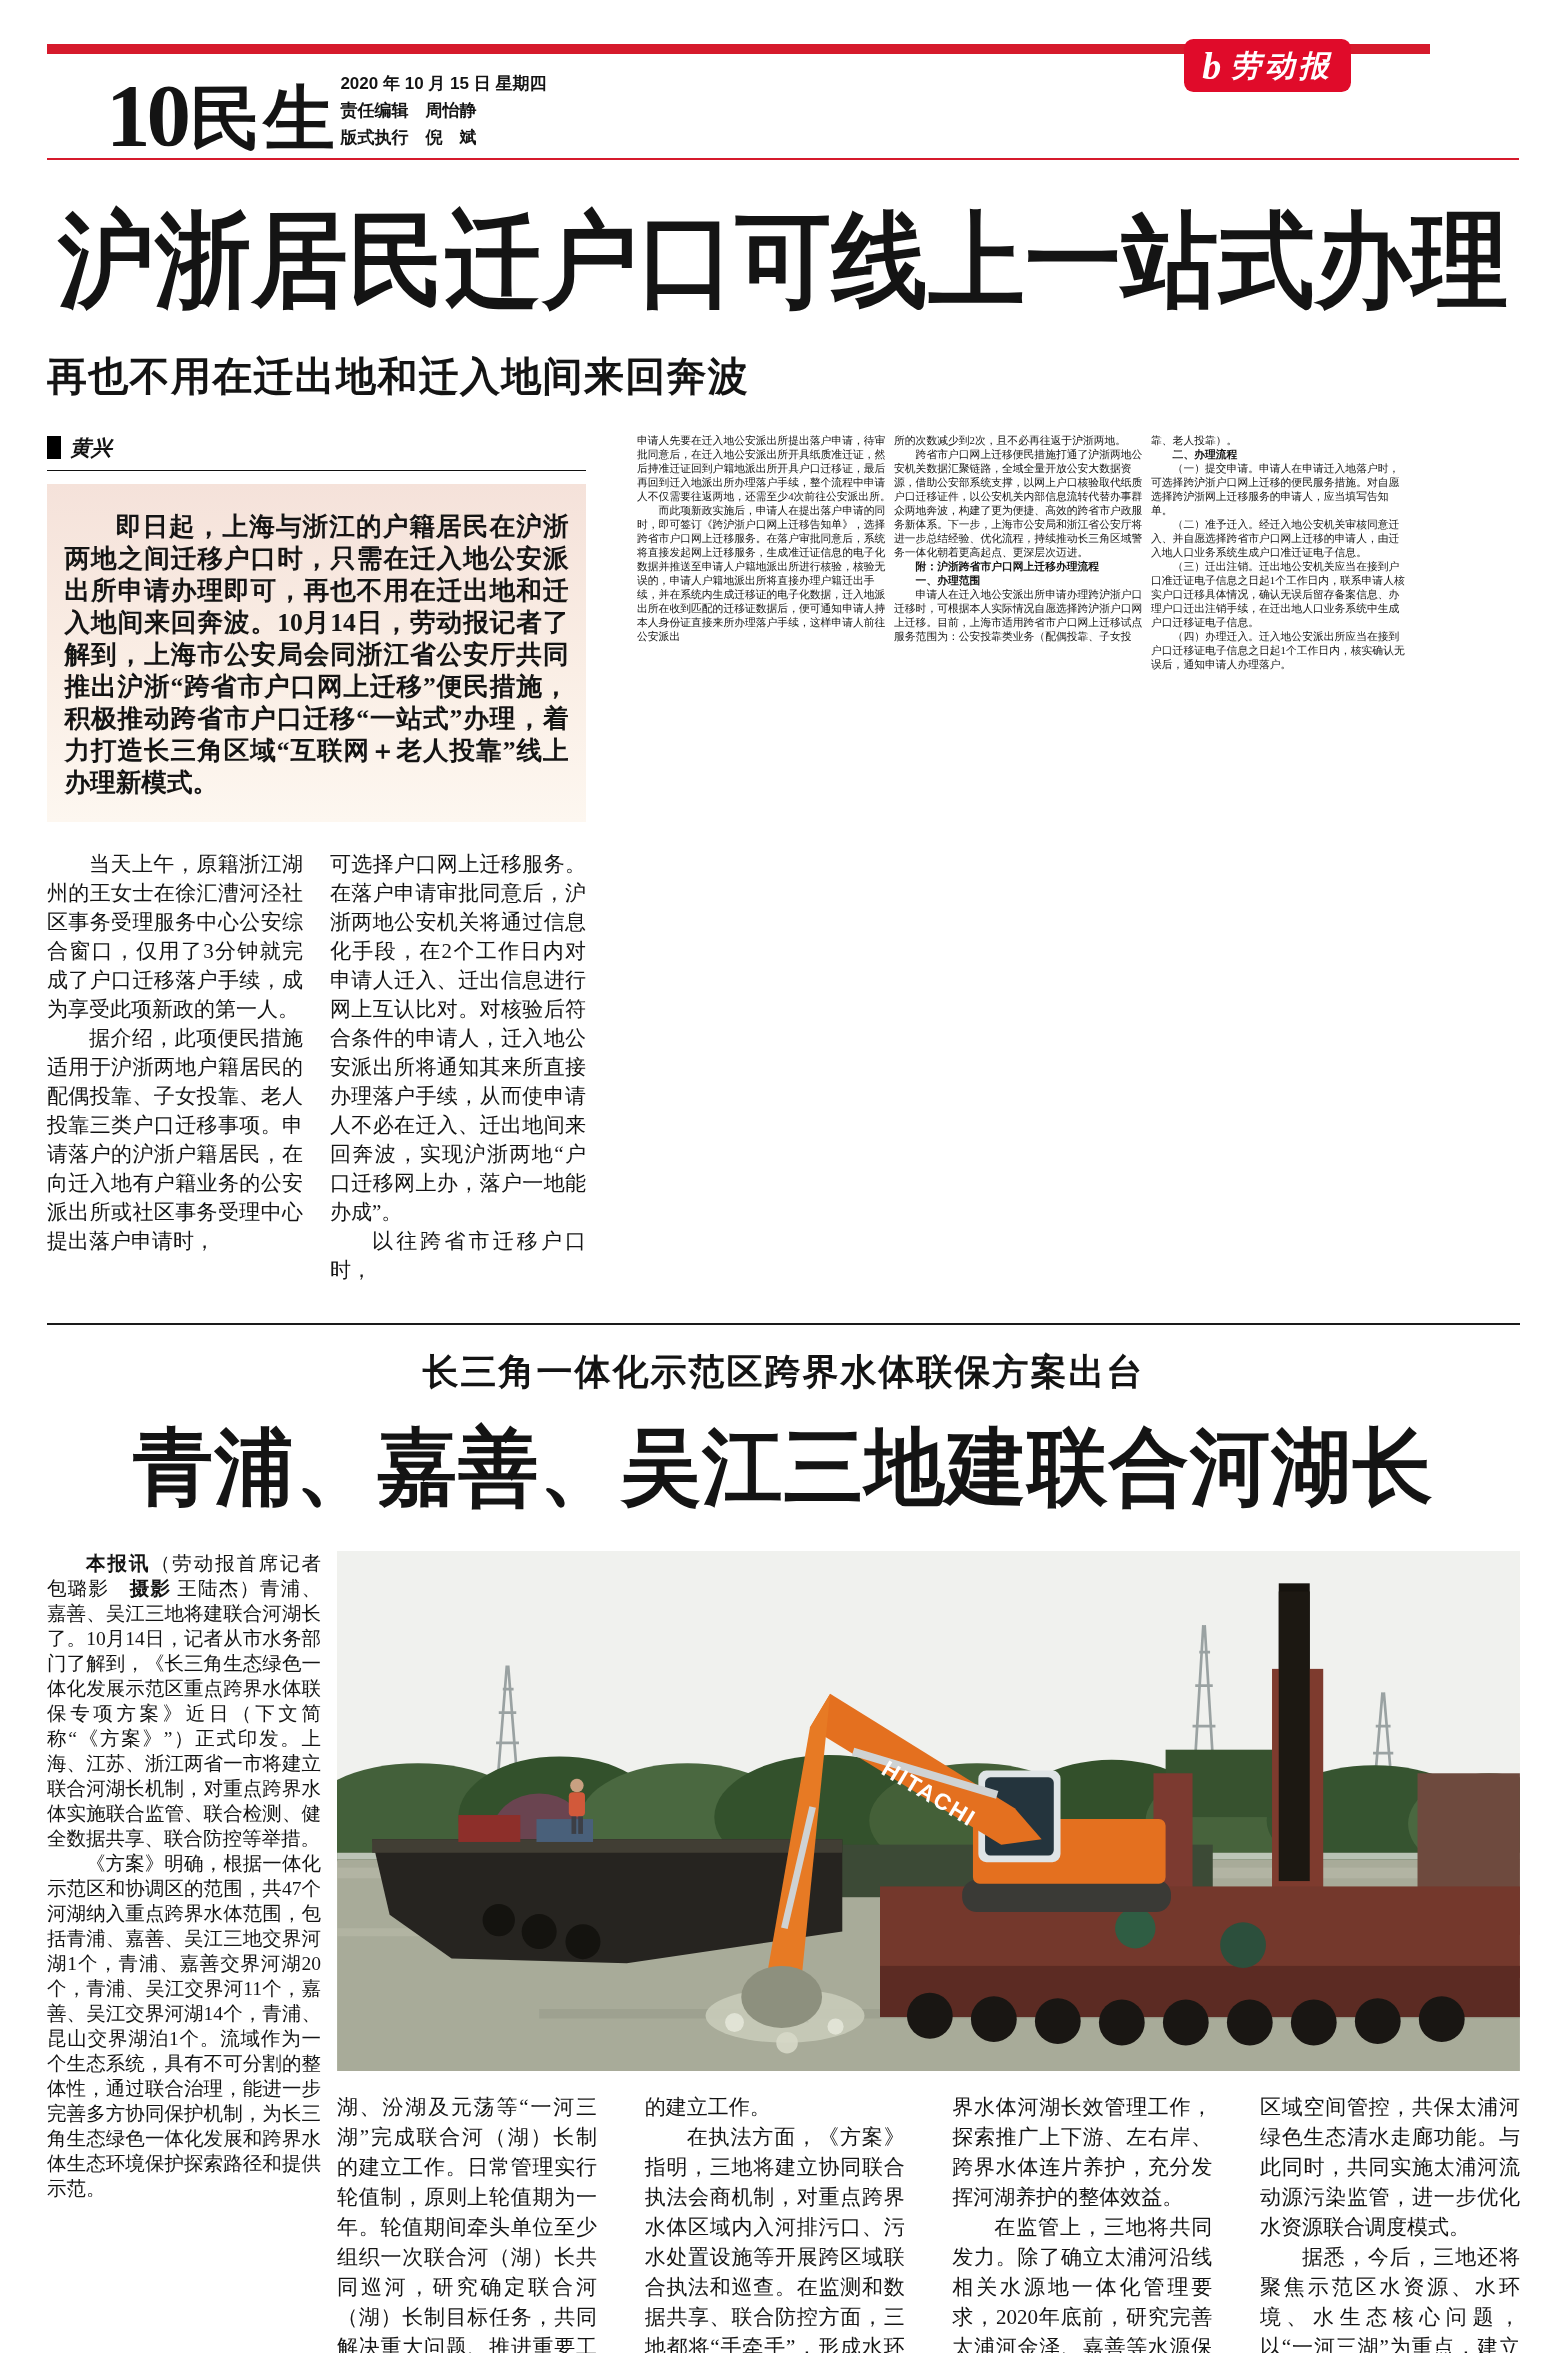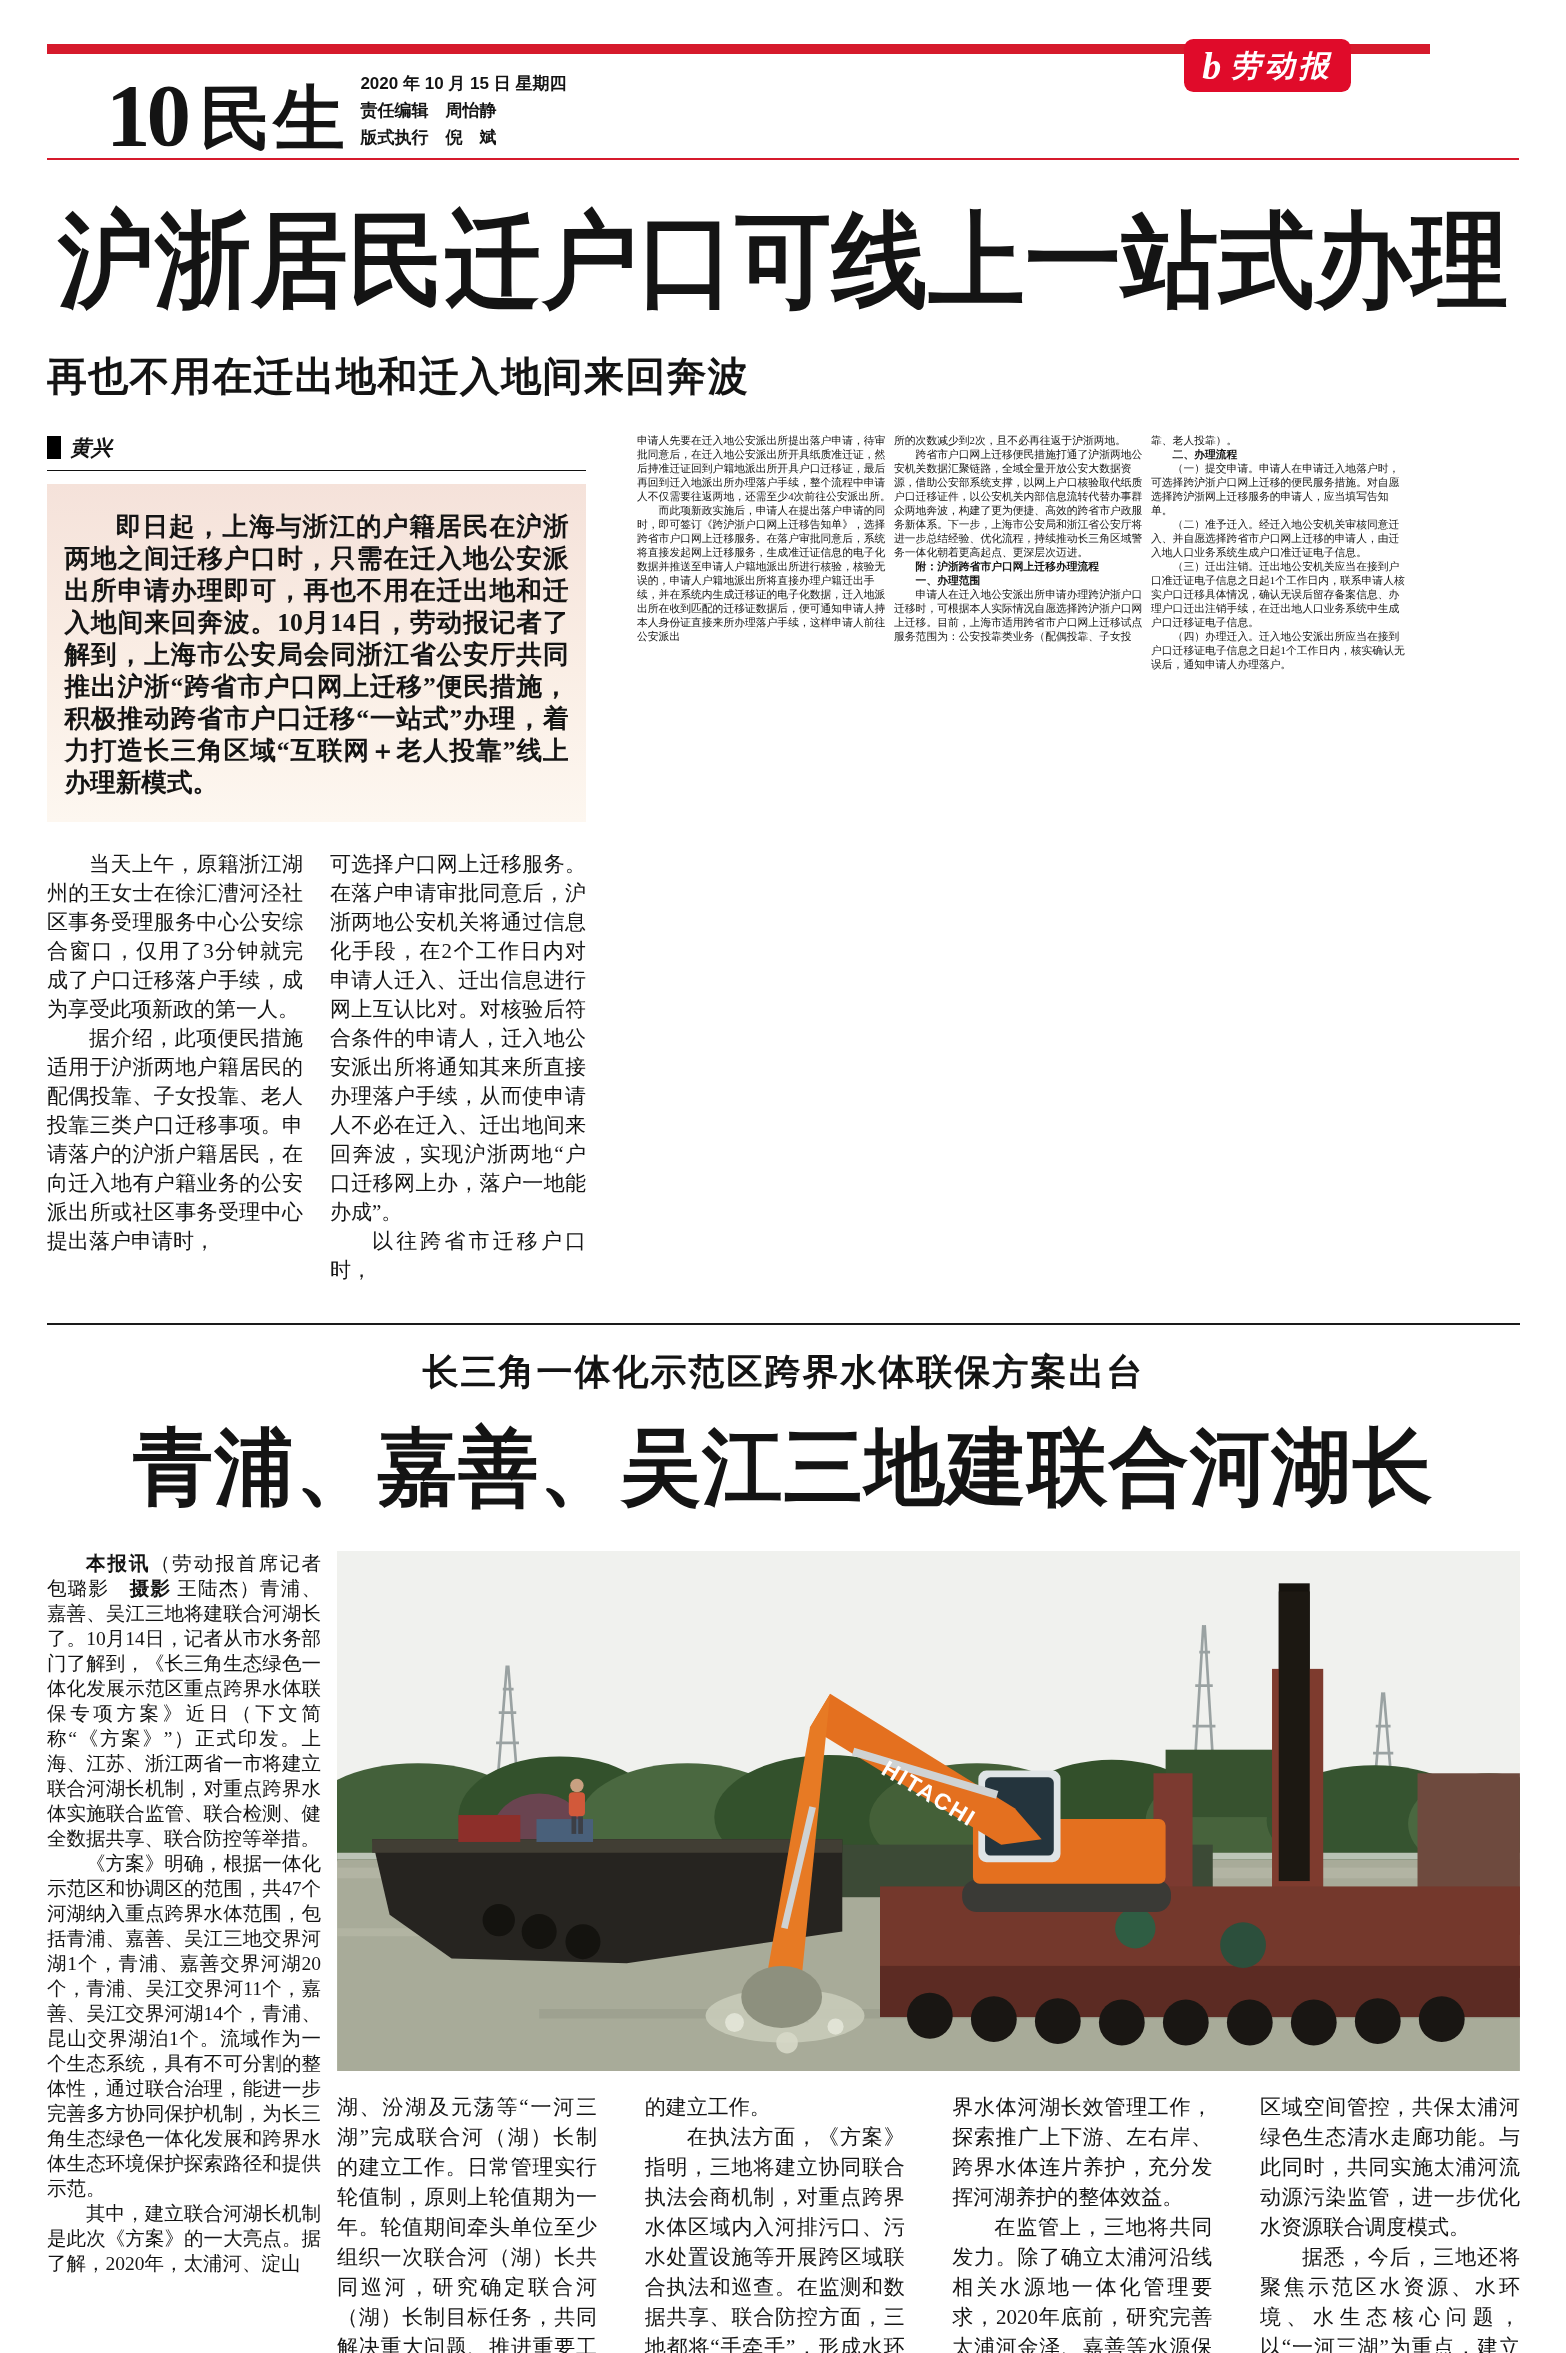--- a/index.html
+++ b/index.html
@@ -13,21 +13,21 @@
 
   
   .masthead { position:relative; height:174px; }
   .red-bar { position:absolute; left:47px; top:44px; width:1383px; height:10px; background:#d61a2c; }
   .logo { position:absolute; left:1184px; top:39px; width:167px; height:53px; background:#e00b2a;
           border-radius:9.4px; color:#fff; display:flex; align-items:center; justify-content:center; gap:9.4px; z-index:2;}
   .logo-b { font-style:italic; font-weight:900; font-size:38px; line-height:1; }
   .logo-name { font-style:italic; font-weight:700; font-size:30px; letter-spacing:4px; line-height:1; }
   .head-hairline { position:absolute; left:47px; top:158px; width:1472px; height:2px; background:#d61a2c; }
   .mast-block { position:absolute; left:106px; top:70px; background:#fff; padding:0 17.5px 0 0;
-                display:flex; align-items:flex-end; gap:13px; z-index:1; }
+                display:flex; align-items:flex-end; gap:3px; z-index:1; }
   .page-num { font-size:89px; font-weight:900; line-height:0.88; letter-spacing:-4px; }
   .section-name { font-size:71px; font-weight:700; line-height:0.98; letter-spacing:2.7px; }
   .mast-info { font-size:17px; font-weight:700; line-height:1.6; padding-bottom:2.7px; white-space:nowrap; }
 
   
   .a1 { margin:17.5px 47px 0; }
   .a1-headline { text-align:center; font-size:96px; font-weight:900; letter-spacing:0.7px; white-space:nowrap;
                  transform:scaleY(1.08); transform-origin:top center; }
   .a1-sub { font-size:40px; font-weight:700; margin-top:27px; letter-spacing:1.3px; }
   .a1-body { display:flex; justify-content:space-between; margin-top:30px; }
@@ -134,21 +134,20 @@
 <div class="divider"></div>
 
 <section>
   <div class="a2-kicker">长三角一体化示范区跨界水体联保方案出台</div>
   <h1 class="a2-headline">青浦、嘉善、吴江三地建联合河湖长</h1>
 
   <div class="a2-body">
     <div class="a2-left">
       <p class="ind"><b class="hei">本报讯</b><span>（劳动报首席记者 包璐影　</span><b class="hei">摄影</b><span> 王陆杰）</span><span>青浦、嘉善、吴江三地将建联合河湖长了。10月14日，记者从市水务部门了解到，《长三角生态绿色一体化发展示范区重点跨界水体联保专项方案》近日（下文简称“《方案》”）正式印发。上海、江苏、浙江两省一市将建立联合河湖长机制，对重点跨界水体实施联合监管、联合检测、健全数据共享、联合防控等举措。</span></p>
       <p class="ind">《方案》明确，根据一体化示范区和协调区的范围，共47个河湖纳入重点跨界水体范围，包括青浦、嘉善、吴江三地交界河湖1个，青浦、嘉善交界河湖20个，青浦、吴江交界河11个，嘉善、吴江交界河湖14个，青浦、昆山交界湖泊1个。流域作为一个生态系统，具有不可分割的整体性，通过联合治理，能进一步完善多方协同保护机制，为长三角生态绿色一体化发展和跨界水体生态环境保护探索路径和提供示范。</p>
-      <p class="ind">其中，建立联合河湖长机制是此次《方案》的一大亮点。据了解，2020年，太浦河、淀山</p>
     </div>
 
     <div class="a2-right">
       <div class="photo">
         <svg width="1183" height="520" viewBox="0 0 1756 772" xmlns="http://www.w3.org/2000/svg">
 
           <rect x="0" y="0" width="1756" height="480" fill="#f0f1ee"></rect>
 
           <g stroke="#9aa2a2" stroke-width="4" fill="none">
             <path d="M238 345 L252 170 M268 345 L254 170 M240 240 H266 M236 285 H270 M246 205 H262"></path>

